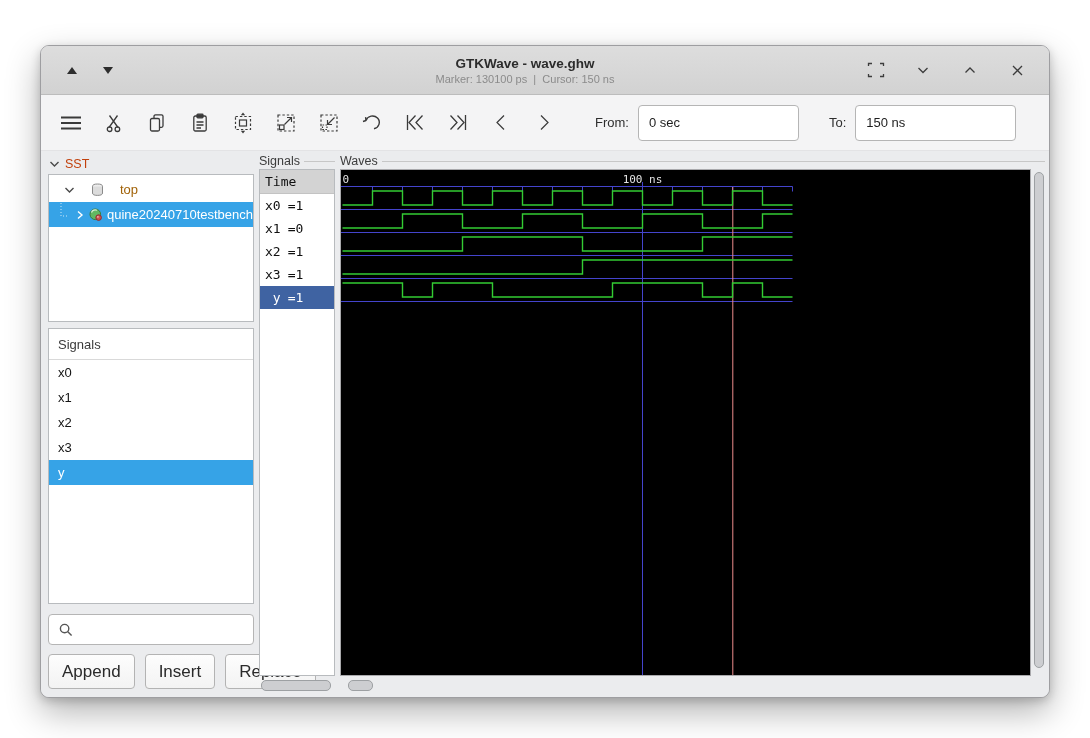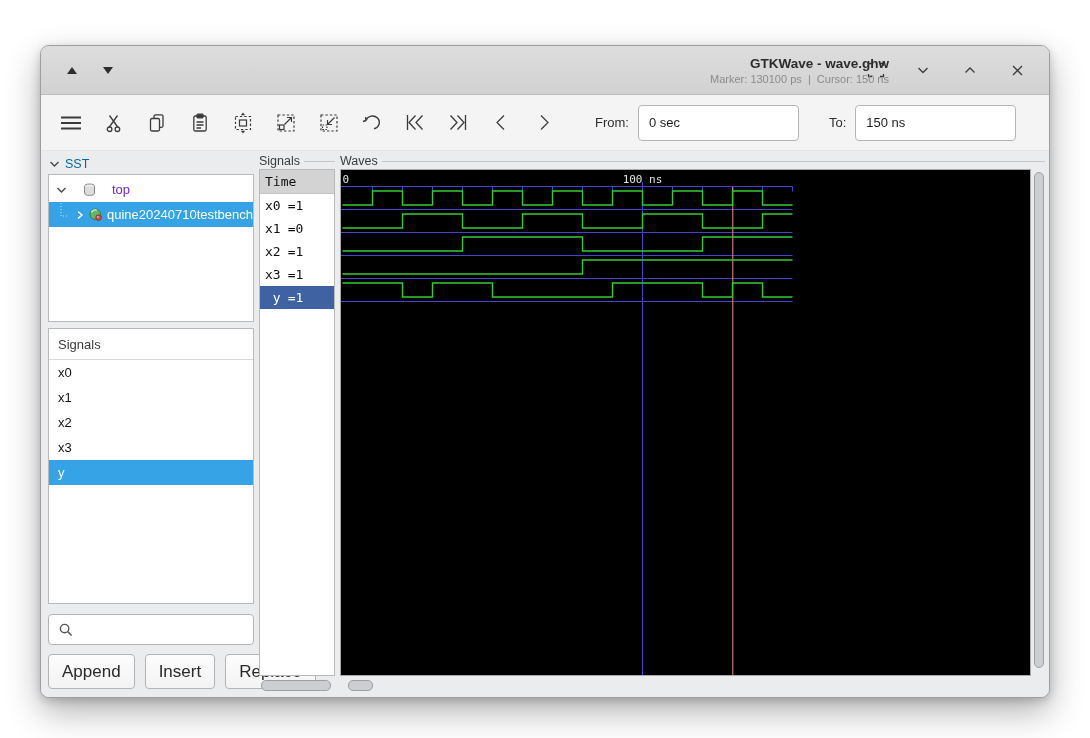--- a/index.html
+++ b/index.html
@@ -7,44 +7,44 @@
   .window{position:absolute;left:40px;top:45px;width:1010px;height:653px;background:#ebecee;
     border:1px solid #9e9ea1;border-radius:9px;overflow:hidden;display:flex;flex-direction:column;
     box-shadow:0 14px 34px rgba(0,0,0,.30),0 3px 10px rgba(0,0,0,.18);box-sizing:border-box;}
   
   .titlebar{height:48px;flex:0 0 auto;background:linear-gradient(#dddddd,#d2d2d2);
     border-bottom:1px solid #bcbcbc;display:flex;align-items:center;position:relative;}
   .titlebar-left{display:flex;gap:22px;padding-left:24px;align-items:center;}
   .tri-btn{width:14px;height:14px;display:flex;align-items:center;justify-content:center;}
   .tri-up{width:0;height:0;border-left:5.5px solid transparent;border-right:5.5px solid transparent;border-bottom:7px solid #2d2d2d;}
   .tri-down{width:0;height:0;border-left:5.5px solid transparent;border-right:5.5px solid transparent;border-top:7px solid #2d2d2d;}
-  .titlebar-center{position:absolute;left:120px;right:160px;text-align:right;pointer-events:none;}
+  .titlebar-center{position:absolute;left:120px;right:160px;text-align:center;pointer-events:none;}
   .title{font-size:13.5px;font-weight:600;color:#2c2c2c;}
   .subtitle{font-size:11px;color:#8b8b8b;margin-top:2px;white-space:pre;}
   .titlebar-right{margin-left:auto;display:flex;align-items:center;gap:27px;padding-right:22px;}
   .wbtn{width:20px;height:20px;display:flex;align-items:center;justify-content:center;}
   .wbtn svg{stroke:#3c3c3c;fill:none;stroke-width:1.3;}
   
   .toolbar{height:55px;flex:0 0 auto;background:#f4f4f5;display:flex;align-items:center;
     padding:0 30px 0 16px;border-bottom:1px solid #e3e3e5;}
   .tbtn{width:27px;height:32px;flex:0 0 auto;display:flex;align-items:center;justify-content:center;margin-right:16px;}
   .tbtn svg{stroke:#3a3a3a;fill:none;stroke-width:1.5;}
   .tb-label{font-size:13px;color:#2e2e2e;margin-right:9px;flex:0 0 auto;}
   .ml-big{margin-left:22px;}
   .tb-input{width:161px;height:36px;border:1px solid #b5b5b5;border-radius:4px;background:#fff;
     font-size:13px;color:#1d1d1d;padding:0 10px;box-sizing:border-box;outline:none;margin-right:30px;
     font-family:"Liberation Sans",sans-serif;}
   
   .main{flex:1;display:flex;background:#ebecee;padding:2px 4px 6px 7px;gap:5px;min-height:0;}
   
   .sidebar{width:206px;flex:0 0 auto;display:flex;flex-direction:column;padding-bottom:2px;}
-  .sst-header{height:21px;display:flex;align-items:center;gap:5px;font-size:12.5px;color:#0369a1;padding-left:1px;flex:0 0 auto;}
+  .sst-header{height:21px;display:flex;align-items:center;gap:5px;font-size:12.5px;color:#c2410c;padding-left:1px;flex:0 0 auto;}
   .box{background:#fff;border:1px solid #b8bbbe;box-sizing:border-box;}
   .tree-box{height:148px;flex:0 0 auto;overflow:hidden;padding-top:2px;}
-  .tree-row{height:25px;display:flex;align-items:center;gap:16px;font-size:13px;color:#6d28d9;padding-left:7px;}
+  .tree-row{height:25px;display:flex;align-items:center;gap:16px;font-size:13px;color:#a16207;padding-left:15px;}
   .tree-row.selected{background:#36a3e7;color:#fff;padding-left:10px;gap:4px;}
   .list-box{flex:1;margin-top:6px;display:flex;flex-direction:column;overflow:hidden;}
   .list-header{height:30px;display:flex;align-items:center;padding-left:9px;font-size:13px;color:#3b3b3b;
     border-bottom:1px solid #d9d9d9;flex:0 0 auto;}
   .list-row{height:25px;flex:0 0 auto;display:flex;align-items:center;padding-left:9px;font-size:13px;color:#141414;}
   .list-row.selected{background:#36a3e7;color:#fff;}
   .search-box{margin-top:10px;height:31px;flex:0 0 auto;background:#fff;border:1px solid #b5b5b5;border-radius:4px;
     display:flex;align-items:center;padding-left:8px;gap:6px;box-sizing:border-box;}
   .search-input{border:none;outline:none;flex:1;font-size:13px;color:#222;background:transparent;height:100%;
     font-family:"Liberation Sans",sans-serif;}

